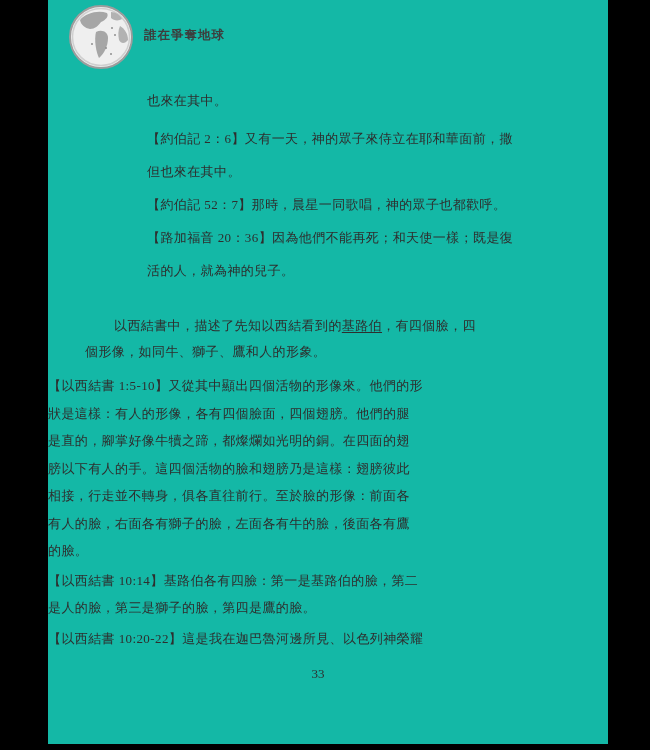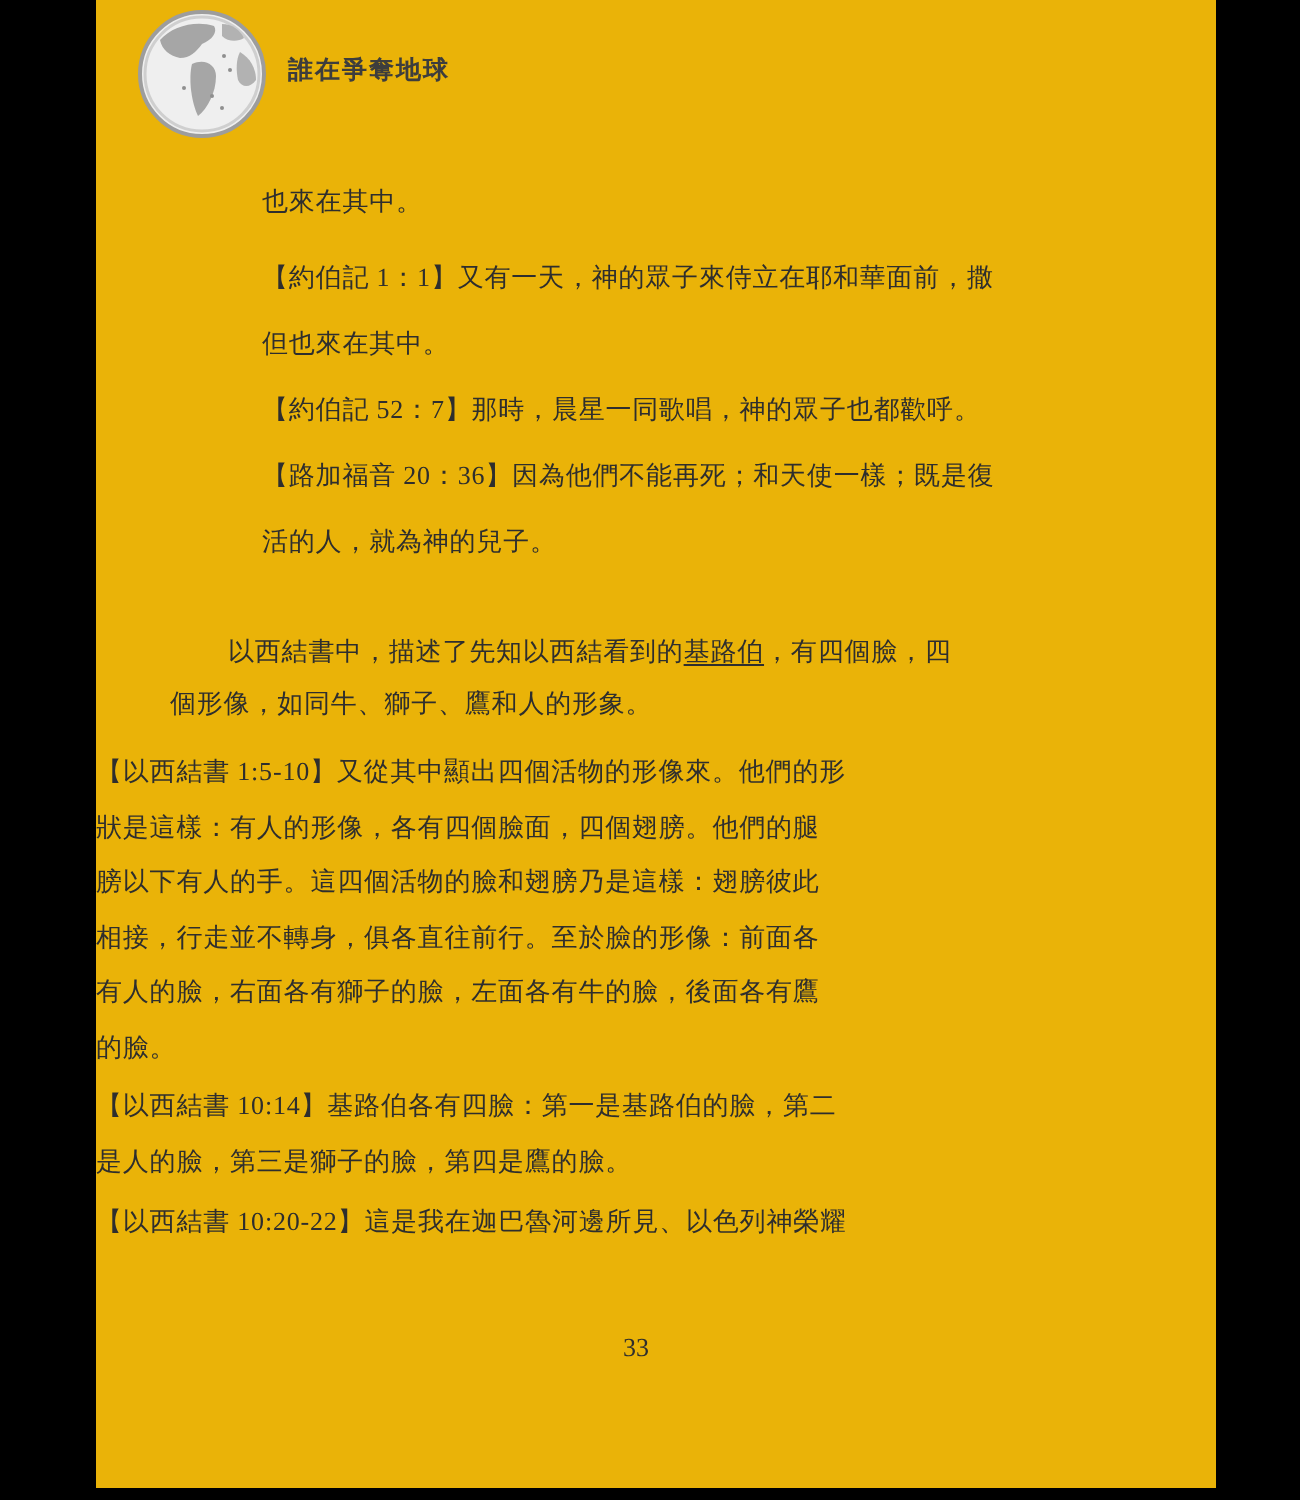--- a/index.html
+++ b/index.html
@@ -7,36 +7,36 @@
     width: 650px; height: 750px;
     background: #000000;
     position: relative;
     overflow: hidden;
     font-family: "Liberation Serif", "DejaVu Serif", serif;
   }
   .screen { position: absolute; inset: 0; }
   .page {
     position: absolute;
     left: 48px; top: 0; width: 560px; height: 744px;
-    background: #eab308;
+    background: #14b8a6;
   }
   .page-header { position: absolute; left: 0; top: 0; width: 100%; height: 80px; }
   .globe { position: absolute; left: 20px; top: 4px; width: 66px; height: 66px; }
   .book-title {
     position: absolute; left: 96px; top: 27px;
     font-size: 12.5px; font-weight: bold; color: #3d3d3d;
     letter-spacing: 1px; white-space: nowrap;
   }
   .page-content { position: absolute; left: 0; top: 84px; width: 100%; }
   .block { }
   .line {
     white-space: nowrap;
     color: #2e2e2e;
   }
-  .quote-a { padding-left: 83px; }
+  .quote-a { padding-left: 83px; margin-left: 16px; }
   .quote-a .line { line-height: 33px; font-size: 13px; letter-spacing: 0.4px; }
   .para { padding-left: 37px; }
   .para .line { line-height: 26px; font-size: 13px; letter-spacing: 0.4px; }
   .para .line:first-child { padding-left: 29px; }
   .quote-b { }
   .quote-b .line { line-height: 27.5px; font-size: 13px; letter-spacing: 0.4px; }
   .u { text-decoration: underline; text-underline-offset: 2px; }
 
   [data-name="block-quote-job-2-1"] { margin-top: 5px; }
   [data-name="block-para-ezekiel-intro"] { margin-top: 26px; }
@@ -76,37 +76,38 @@
         <circle cx="43" cy="50" r="1" fill="#8f8f8f"></circle>
       </svg>
       <span class="book-title" data-name="book-title">誰在爭奪地球</span>
     </div>
 
     <div class="page-content" data-name="page-content">
         <div class="block quote-a" data-name="block-prev-quote-continuation">
           <div class="line" data-name="text-line">也來在其中。</div>
         </div>
         <div class="block quote-a" data-name="block-quote-job-2-1">
-          <div class="line" data-name="text-line">【約伯記 1：1】又有一天，神的眾子來侍立在耶和華面前，撒</div>
+          <div class="line" data-name="text-line">【約伯記 2：6】又有一天，神的眾子來侍立在耶和華面前，撒</div>
           <div class="line" data-name="text-line">但也來在其中。</div>
         </div>
         <div class="block quote-a" data-name="block-quote-job-38-7">
           <div class="line" data-name="text-line">【約伯記 52：7】那時，晨星一同歌唱，神的眾子也都歡呼。</div>
         </div>
         <div class="block quote-a" data-name="block-quote-luke-20-36">
           <div class="line" data-name="text-line">【路加福音 20：36】因為他們不能再死；和天使一樣；既是復</div>
           <div class="line" data-name="text-line">活的人，就為神的兒子。</div>
         </div>
         <div class="block para" data-name="block-para-ezekiel-intro">
           <div class="line" data-name="text-line"><span class="" data-name="text-segment">以西結書中，描述了先知以西結看到的</span><span class="u" data-name="underlined-term">基路伯</span><span class="" data-name="text-segment">，有四個臉，四</span></div>
           <div class="line" data-name="text-line">個形像，如同牛、獅子、鷹和人的形象。</div>
         </div>
         <div class="block quote-b" data-name="block-quote-ezekiel-1-5-10">
           <div class="line" data-name="text-line">【以西結書 1:5-10】又從其中顯出四個活物的形像來。他們的形</div>
           <div class="line" data-name="text-line">狀是這樣：有人的形像，各有四個臉面，四個翅膀。他們的腿</div>
+          <div class="line" data-name="text-line">是直的，腳掌好像牛犢之蹄，都燦爛如光明的銅。在四面的翅</div>
           <div class="line" data-name="text-line">膀以下有人的手。這四個活物的臉和翅膀乃是這樣：翅膀彼此</div>
           <div class="line" data-name="text-line">相接，行走並不轉身，俱各直往前行。至於臉的形像：前面各</div>
           <div class="line" data-name="text-line">有人的臉，右面各有獅子的臉，左面各有牛的臉，後面各有鷹</div>
           <div class="line" data-name="text-line">的臉。</div>
         </div>
         <div class="block quote-b" data-name="block-quote-ezekiel-10-14">
           <div class="line" data-name="text-line">【以西結書 10:14】基路伯各有四臉：第一是基路伯的臉，第二</div>
           <div class="line" data-name="text-line">是人的臉，第三是獅子的臉，第四是鷹的臉。</div>
         </div>
         <div class="block quote-b" data-name="block-quote-ezekiel-10-20-22">

